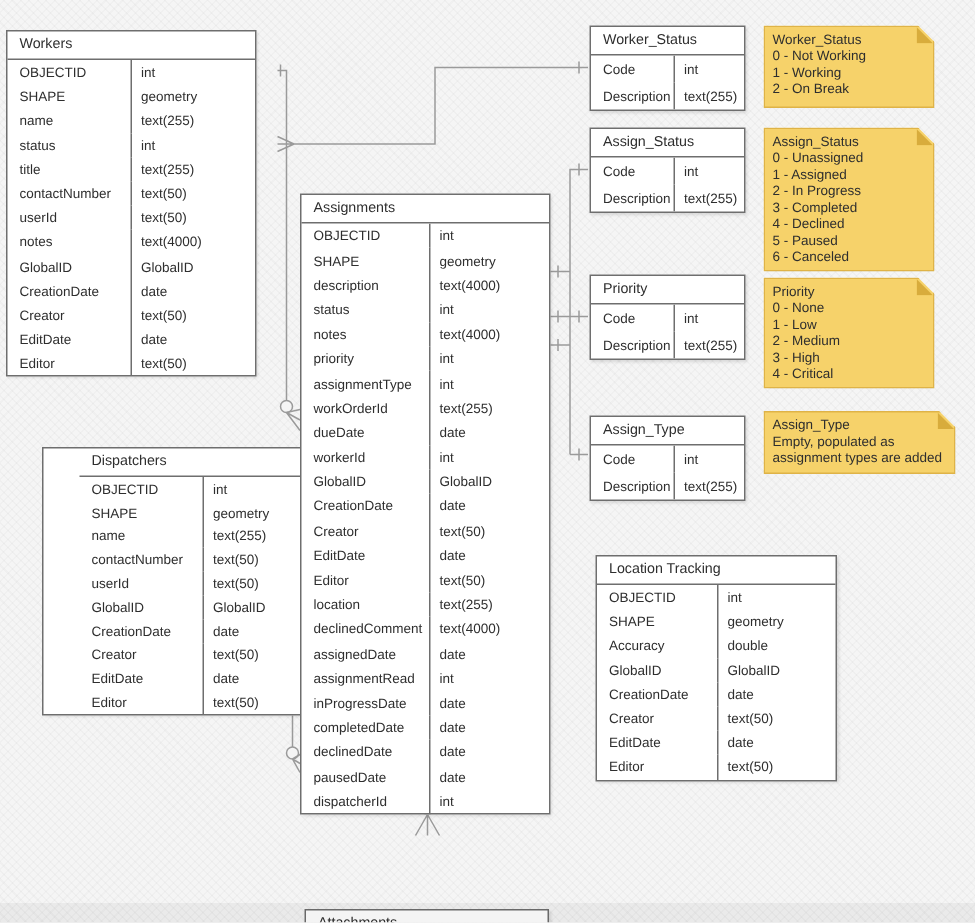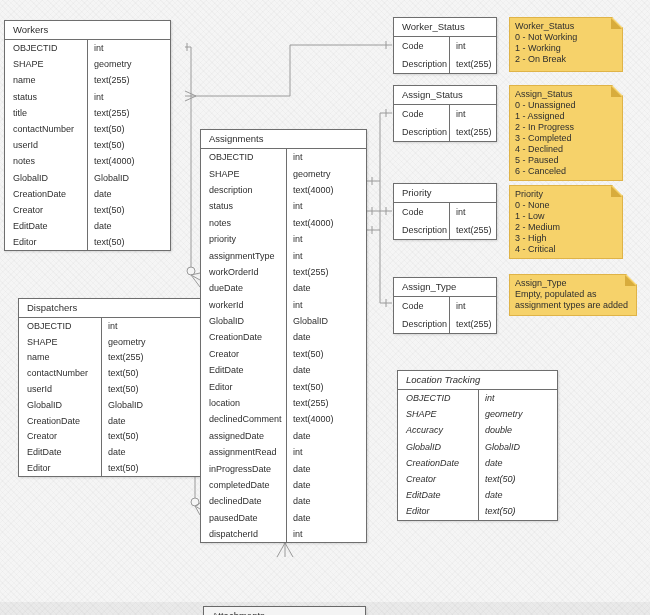--- a/index.html
+++ b/index.html
@@ -25,27 +25,27 @@
     height:18px;line-height:18px;border-bottom:1px solid var(--table-border,#6e6e6e);
     padding-left:8px;font-size:9.5px;white-space:nowrap;overflow:hidden;
   }
   .entity-body{overflow:hidden;}
   .row{display:flex;height:var(--rh,16px);align-items:stretch;font-size:9px;}
   .cell{display:flex;align-items:center;white-space:nowrap;overflow:hidden;}
   .cell.field{width:var(--fc,80px);box-sizing:border-box;padding-left:8px;flex:none;}
   .cell.type{flex:1;border-left:1px solid var(--table-border,#6e6e6e);padding-left:6px;}
 
   #ent-workers{left:4px;top:20px;width:167px;--fc:82px;--rh:16.2px;}
-  #ent-dispatchers{left:18px;top:298px;width:187px;--fc:82px;--rh:15.8px;}
+  #ent-dispatchers{left:28px;top:298px;width:187px;padding-left:24px;--fc:82px;--rh:15.8px;}
   #ent-assignments{left:200px;top:105px;width:167px;margin-top:24px;--fc:85px;--rh:16.4px;}
   #ent-worker-status{left:393px;top:17px;width:104px;--fc:55px;--rh:18px;}
   #ent-assign-status{left:393px;top:85px;width:104px;--fc:55px;--rh:18px;}
   #ent-priority{left:393px;top:183px;width:104px;--fc:55px;--rh:18px;}
   #ent-assign-type{left:393px;top:277px;width:104px;--fc:55px;--rh:18px;}
-  #ent-location-tracking{left:397px;top:370px;width:161px;font-style:italic;--fc:80px;--rh:16.2px;}
+  #ent-location-tracking{left:397px;top:370px;width:161px;--fc:80px;--rh:16.2px;}
   #ent-attachments{left:203px;top:558px;width:163px;margin-top:48px;}
   #ent-attachments .entity-body{height:14px;}
 
   .note{
     position:absolute;background:var(--note-fill,#f6d26a);
     border:1px solid var(--note-border,#dfb347);
     box-sizing:border-box;box-shadow:2px 2px 3px rgba(0,0,0,0.18);
     font-size:9px;line-height:11px;padding:3px 5px;
     clip-path:polygon(0 0, calc(100% - 11px) 0, 100% 11px, 100% 100%, 0 100%);
   }

